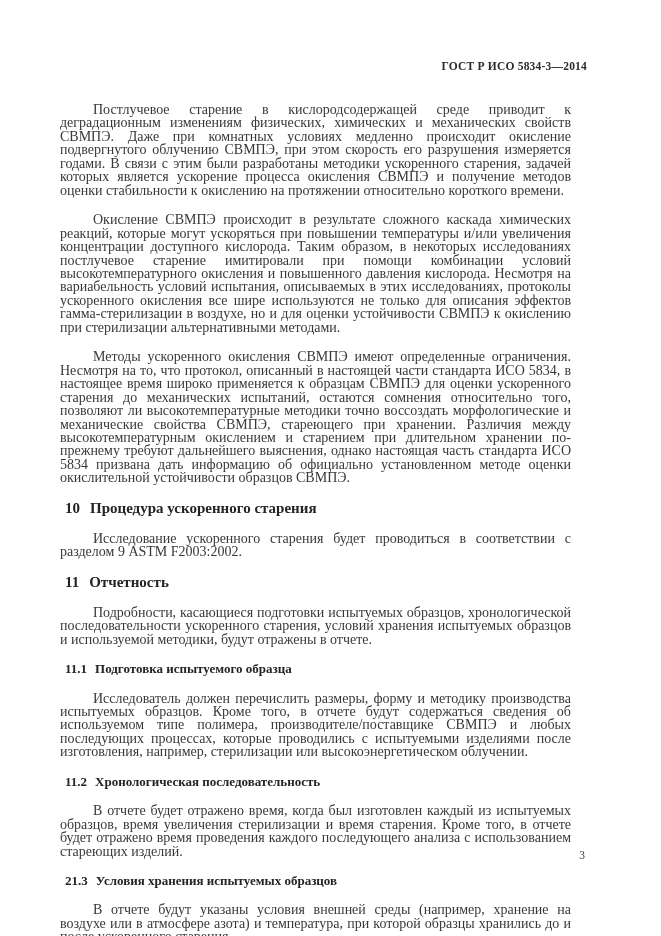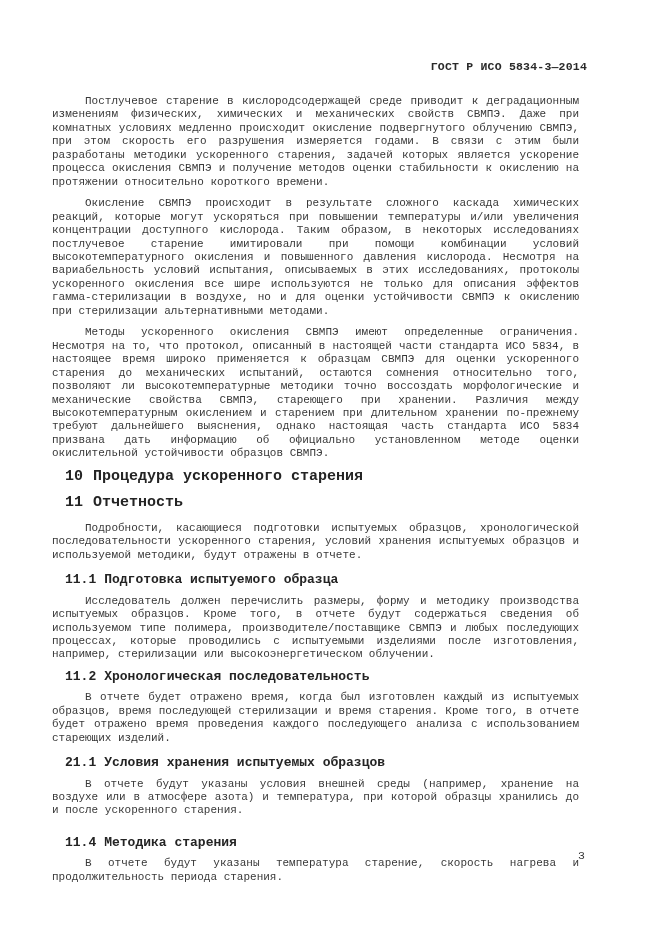--- a/index.html
+++ b/index.html
@@ -5,21 +5,21 @@
   html, body {
     margin: 0;
     padding: 0;
     background: #ffffff;
   }
   .page {
     position: relative;
     width: 661px;
     height: 936px;
     background: #ffffff;
-    font-family: Liberation Mono, monospace;
+    font-family: Liberation Serif, serif;
     color: #383838;
     overflow: hidden;
     box-sizing: border-box;
   }
   .doc-header {
     position: absolute;
     top: 60px;
     left: 44px;
     right: 74px;
     text-align: right;
@@ -28,22 +28,22 @@
     color: #2a2a2a;
     letter-spacing: 0.2px;
   }
   .content {
     position: absolute;
     top: 87px;
     left: 44px;
     right: 74px;
   }
   p.body-par {
-    margin: 8px;
-    font-size: 11px;
+    margin: 16px;
+    font-size: 14px;
     line-height: 13.45px;
     text-align: justify;
     text-indent: 33px;
     color: #383838;
   }
   .heading-l1 {
     margin: 6px 0 11px 21px;
     font-size: 15px;
     font-weight: bold;
     color: #242424;
@@ -82,41 +82,42 @@
     <p class="body-par">Постлучевое старение в кислородсодержащей среде приводит к деградационным изменениям физических, химических и механических свойств СВМПЭ. Даже при комнатных условиях медленно происходит окисление подвергнутого облучению СВМПЭ, при этом скорость его разрушения измеряется годами. В связи с этим были разработаны методики ускоренного старения, задачей которых является ускорение процесса окисления СВМПЭ и получение методов оценки стабильности к окислению на протяжении относительно короткого времени.</p>
 
     <p class="body-par">Окисление СВМПЭ происходит в результате сложного каскада химических реакций, которые могут ускоряться при повышении температуры и/или увеличения концентрации доступного кислорода. Таким образом, в некоторых исследованиях постлучевое старение имитировали при помощи комбинации условий высокотемпературного окисления и повышенного давления кислорода. Несмотря на вариабельность условий испытания, описываемых в этих исследованиях, протоколы ускоренного окисления все шире используются не только для описания эффектов гамма-стерилизации в воздухе, но и для оценки устойчивости СВМПЭ к окислению при стерилизации альтернативными методами.</p>
 
     <p class="body-par">Методы ускоренного окисления СВМПЭ имеют определенные ограничения. Несмотря на то, что протокол, описанный в настоящей части стандарта ИСО 5834, в настоящее время широко применяется к образцам СВМПЭ для оценки ускоренного старения до механических испытаний, остаются сомнения относительно того, позволяют ли высокотемпературные методики точно воссоздать морфологические и механические свойства СВМПЭ, стареющего при хранении. Различия между высокотемпературным окислением и старением при длительном хранении по-прежнему требуют дальнейшего выяснения, однако настоящая часть стандарта ИСО 5834 призвана дать информацию об официально установленном методе оценки окислительной устойчивости образцов СВМПЭ.</p>
 
     <div class="heading-l1">
       <span class="sec-num">10</span><span>Процедура ускоренного старения</span>
     </div>
 
+    <p class="body-par">Исследование ускоренного старения будет проводиться в соответствии с разделом 9 ASTM F2003:2002.</p>
 
     <div class="heading-l1 h-11">
       <span class="sec-num">11</span><span>Отчетность</span>
     </div>
 
     <p class="body-par">Подробности, касающиеся подготовки испытуемых образцов, хронологической последовательности ускоренного старения, условий хранения испытуемых образцов и используемой методики, будут отражены в отчете.</p>
 
     <div class="heading-l2">
       <span class="sec-num">11.1</span><span>Подготовка испытуемого образца</span>
     </div>
 
     <p class="body-par">Исследователь должен перечислить размеры, форму и методику производства испытуемых образцов. Кроме того, в отчете будут содержаться сведения об используемом типе полимера, производителе/поставщике СВМПЭ и любых последующих процессах, которые проводились с испытуемыми изделиями после изготовления, например, стерилизации или высокоэнергетическом облучении.</p>
 
     <div class="heading-l2 h-112">
       <span class="sec-num">11.2</span><span>Хронологическая последовательность</span>
     </div>
 
-    <p class="body-par">В отчете будет отражено время, когда был изготовлен каждый из испытуемых образцов, время последующей стерилизации и время старения. Кроме того, в отчете будет отражено время проведения каждого последующего анализа с использованием стареющих изделий.</p>
+    <p class="body-par">В отчете будет отражено время, когда был изготовлен каждый из испытуемых образцов, время увеличения стерилизации и время старения. Кроме того, в отчете будет отражено время проведения каждого последующего анализа с использованием стареющих изделий.</p>
 
     <div class="heading-l2 h-113">
-      <span class="sec-num">21.1</span><span>Условия хранения испытуемых образцов</span>
+      <span class="sec-num">21.3</span><span>Условия хранения испытуемых образцов</span>
     </div>
 
     <p class="body-par">В отчете будут указаны условия внешней среды (например, хранение на воздухе или в атмосфере азота) и температура, при которой образцы хранились до и после ускоренного старения.</p>
 
     <div class="heading-l2 h-114">
       <span class="sec-num">11.4</span><span>Методика старения</span>
     </div>
 
     <p class="body-par">В отчете будут указаны температура старение, скорость нагрева и продолжительность периода старения.</p>
 

